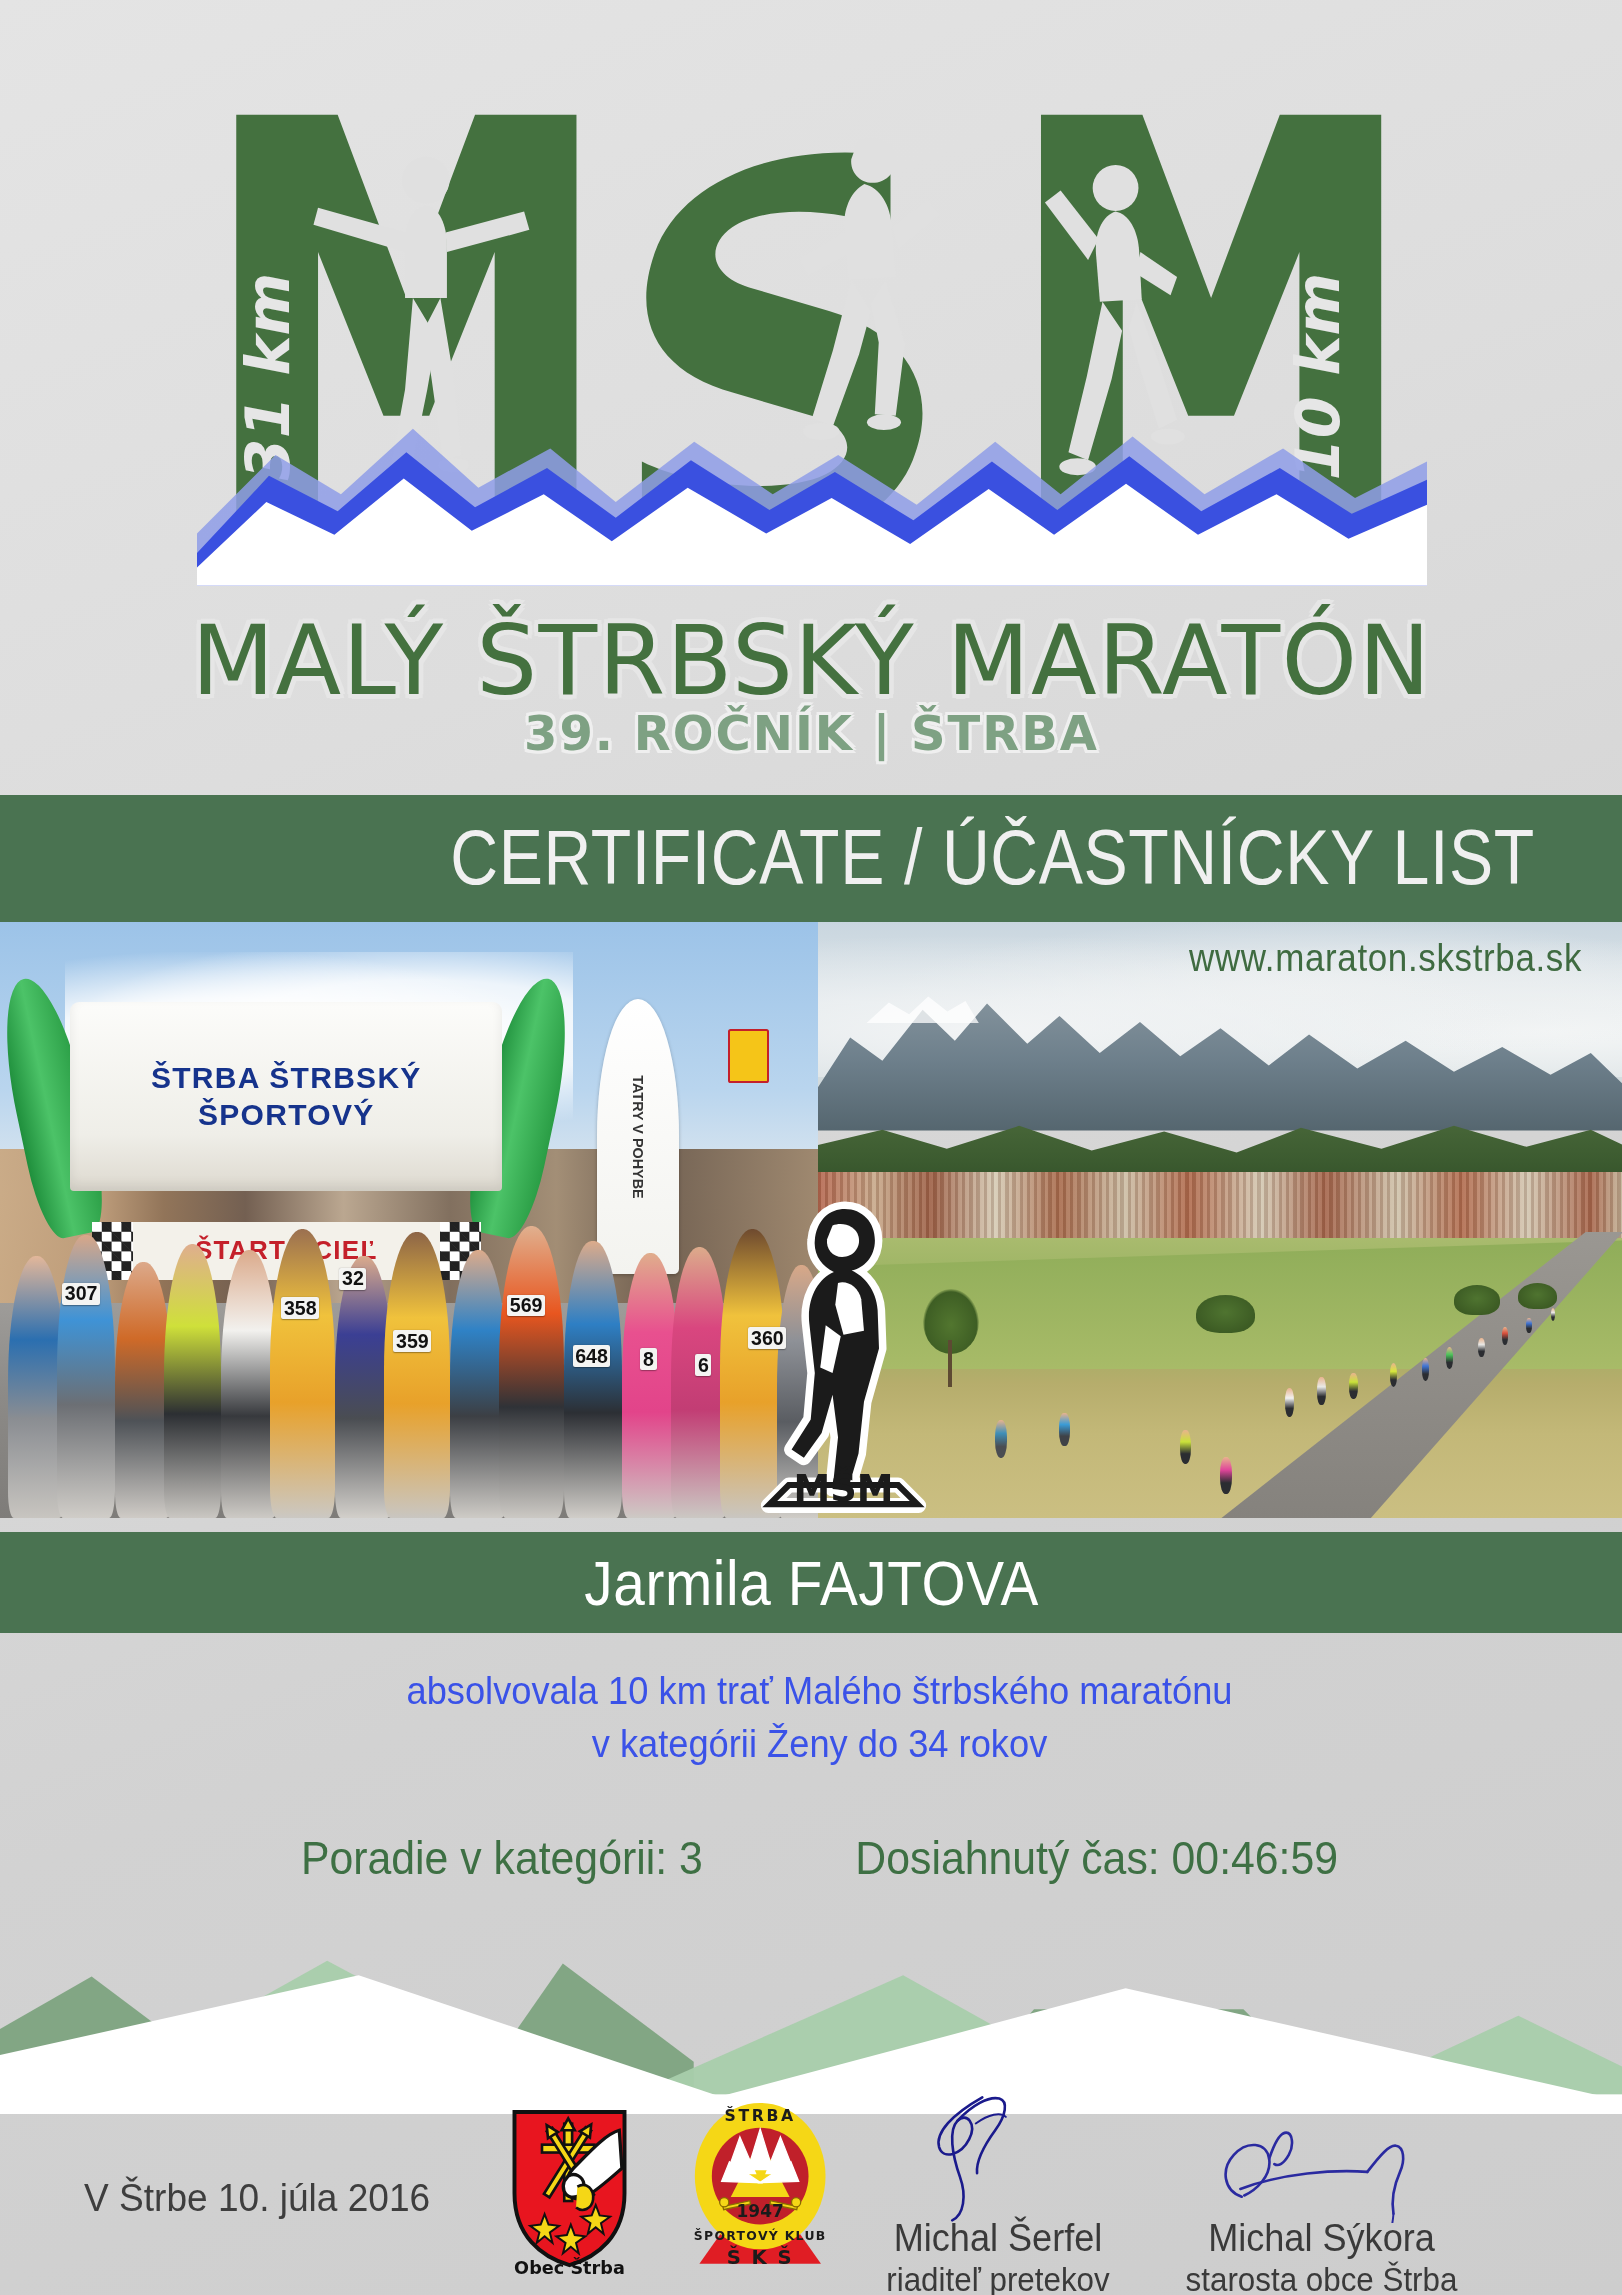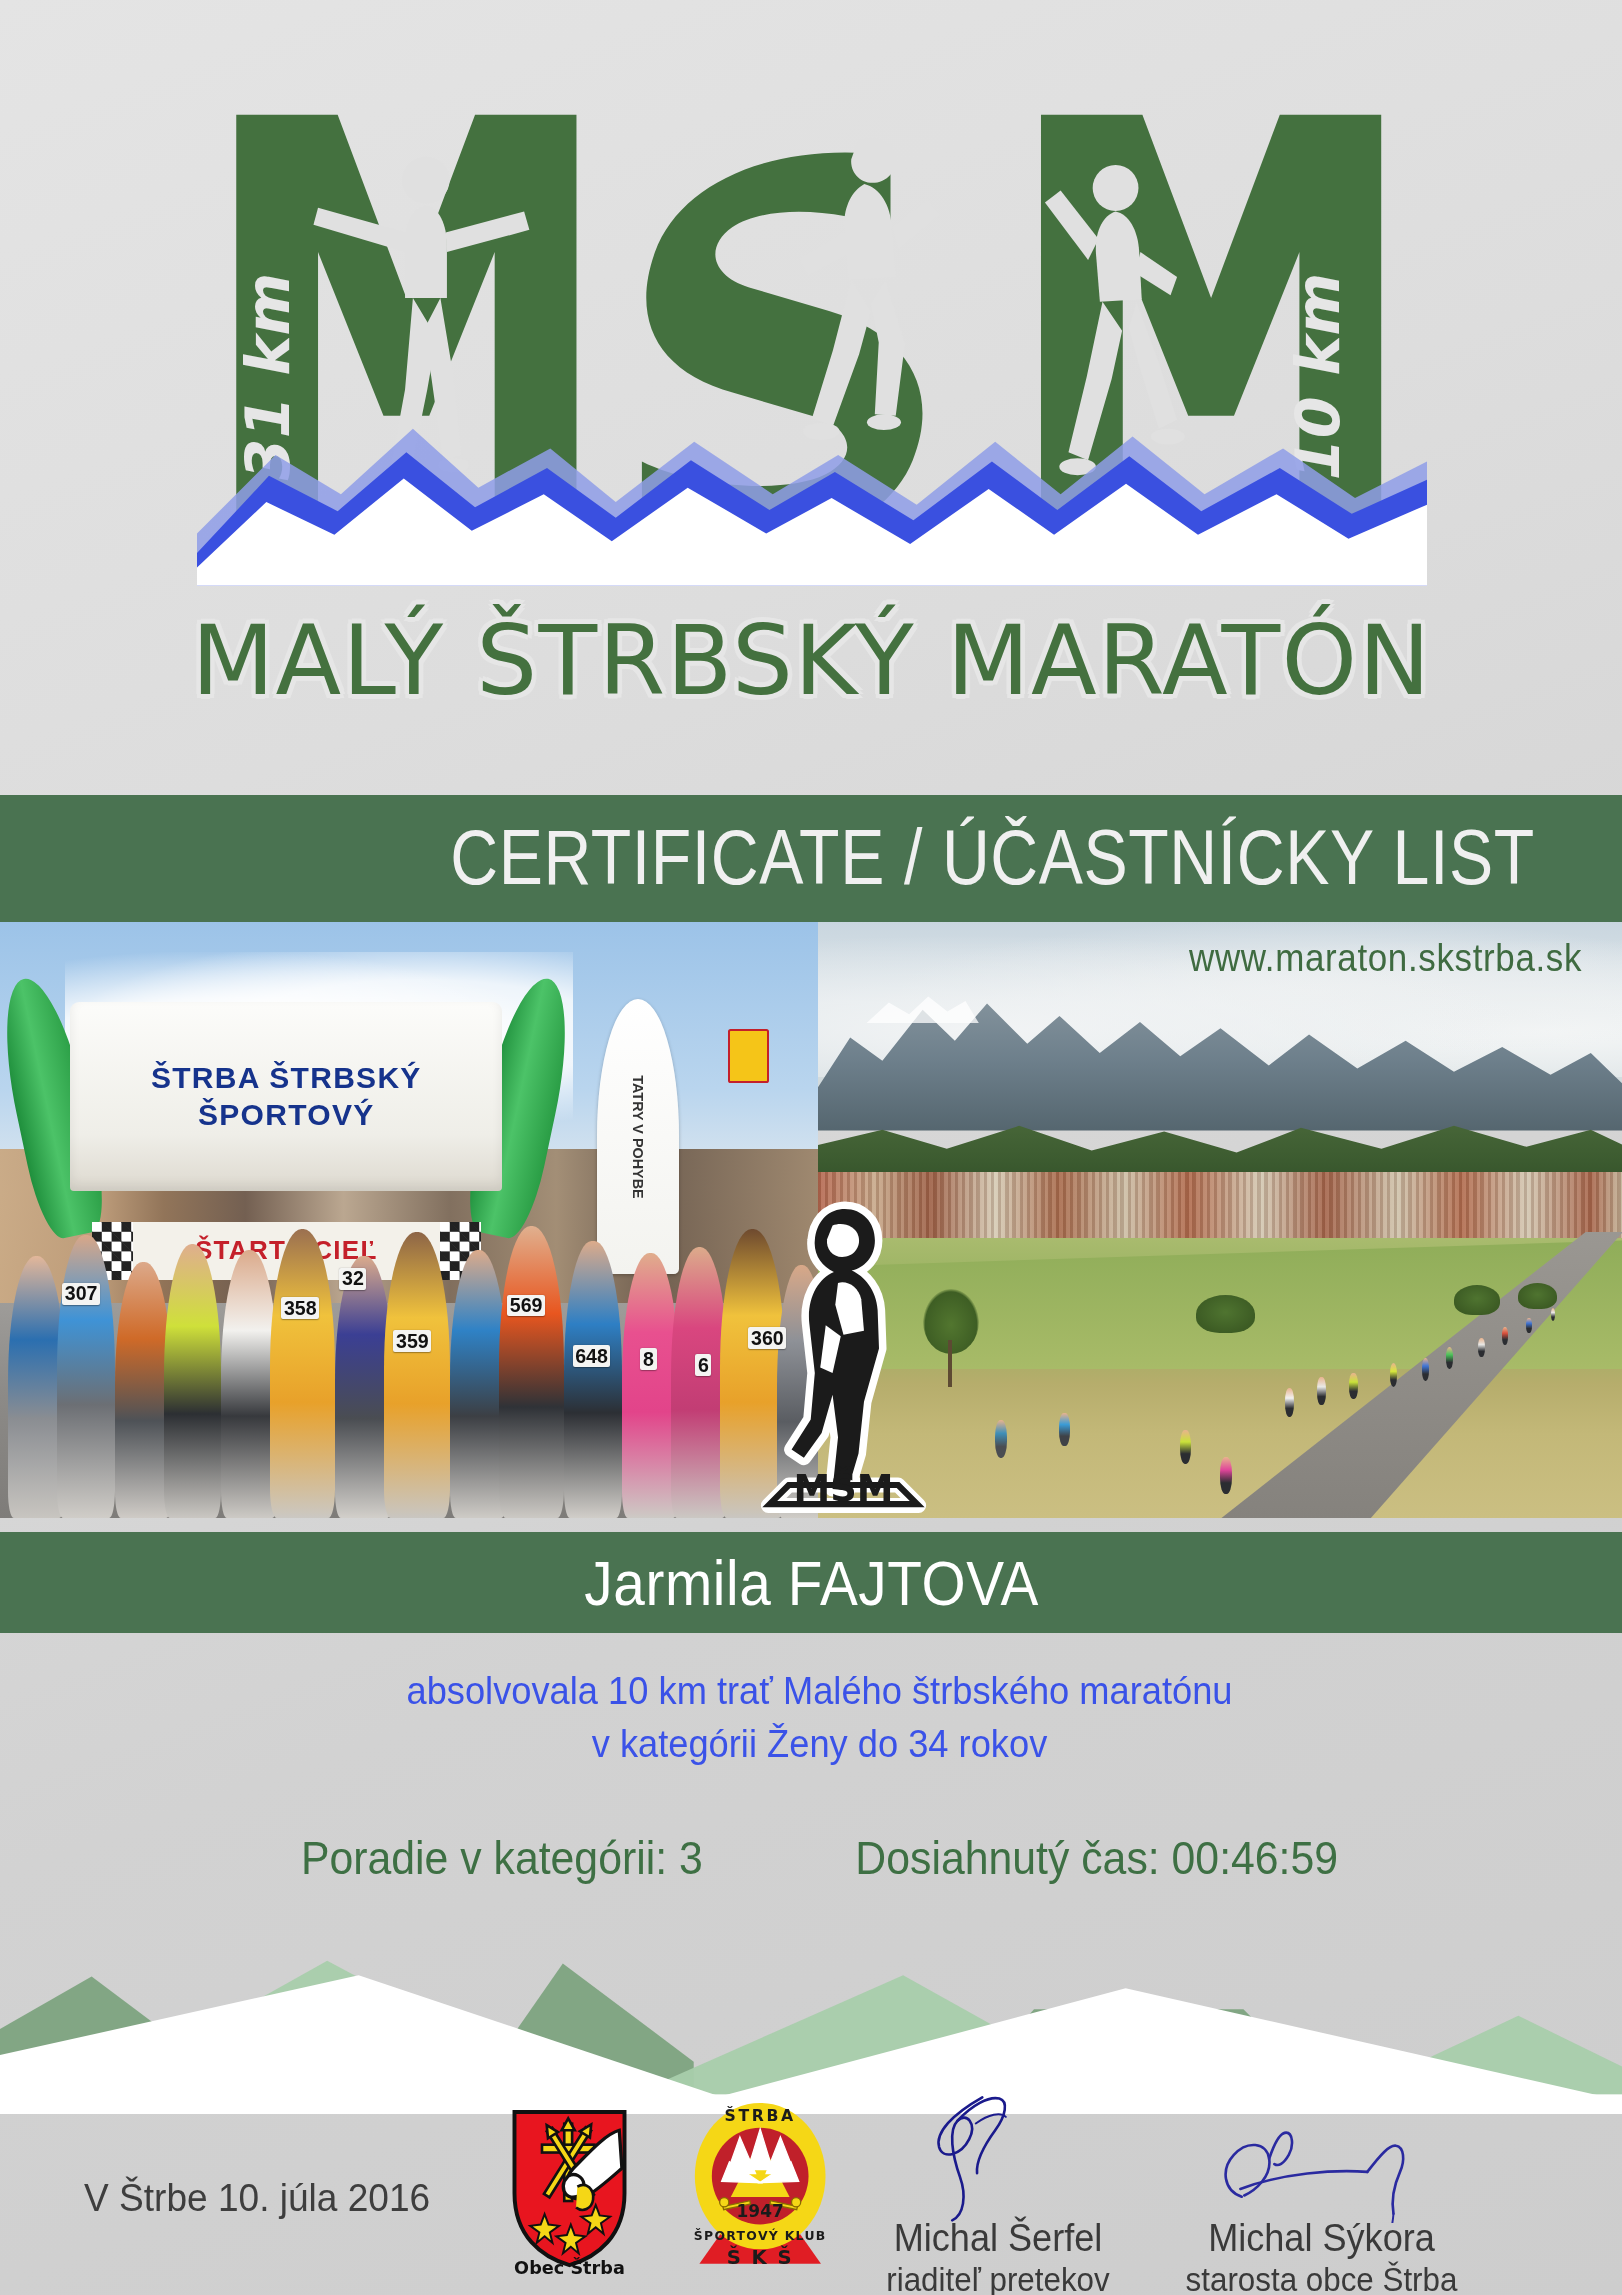--- a/index.html
+++ b/index.html
@@ -362,20 +362,21 @@
                    L755,648 L875,724 L975,666 L1095,740 L1215,650 L1315,724 L1425,642
                    L1535,726 L1655,660 L1765,730 L1880,678 L1880,840 Z" fill="#3a50e0"></path>
           <path d="M0,840 L0,812 L106,712 L210,762 L316,676 L420,756 L530,700 L634,772
                    L750,690 L870,760 L970,706 L1090,776 L1210,692 L1310,762 L1420,684
                    L1530,762 L1650,700 L1760,768 L1880,716 L1880,840 Z" fill="#ffffff"></path>
         </g>
       </svg>
     </div>
 
     <div class="maly-title">MALÝ ŠTRBSKÝ MARATÓN</div>
+    <div class="rocnik">39. ROČNÍK | ŠTRBA</div>
   </div>
 
   <div class="cert-banner">
     <div class="cert-banner-text">CERTIFICATE / ÚČASTNÍCKY LIST</div>
   </div>
 
   <div class="photos">
 
     <div class="photo photo-left">
       <div class="pl-sky"></div>

